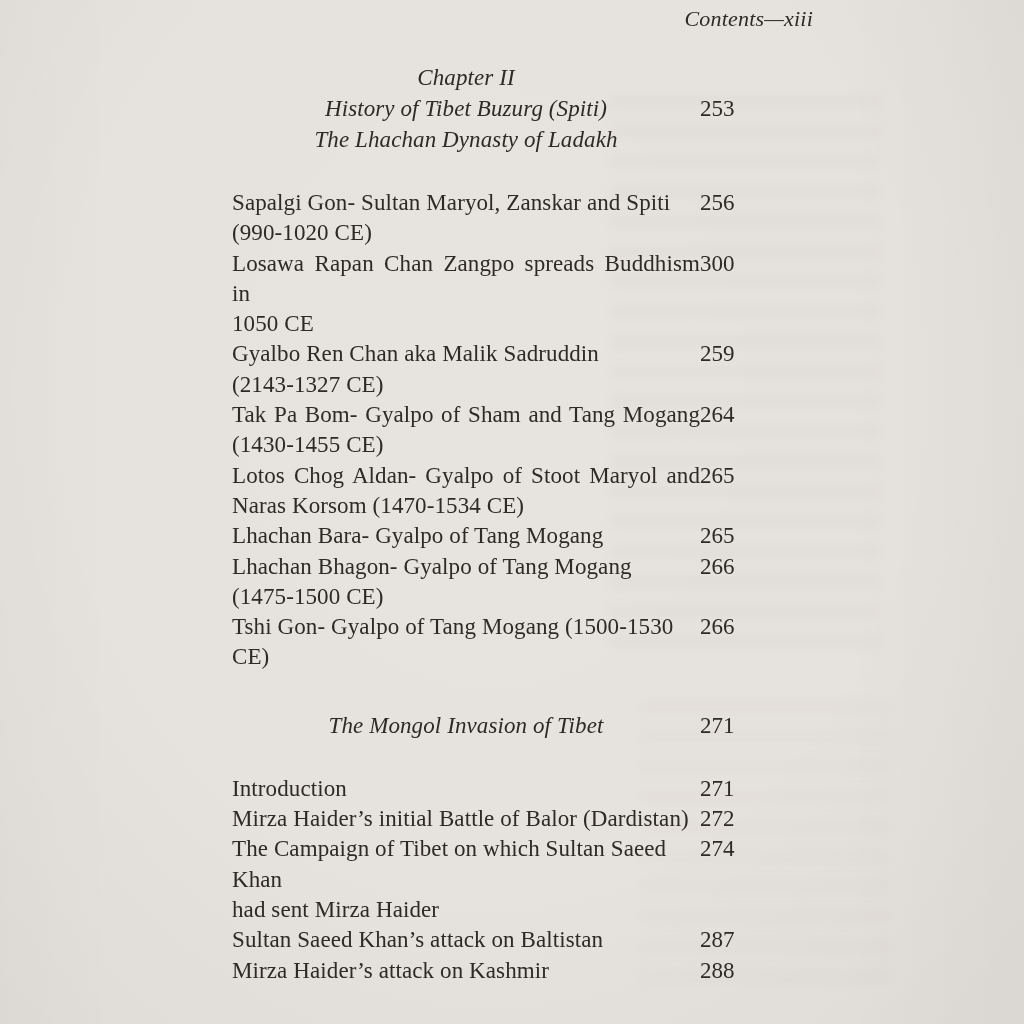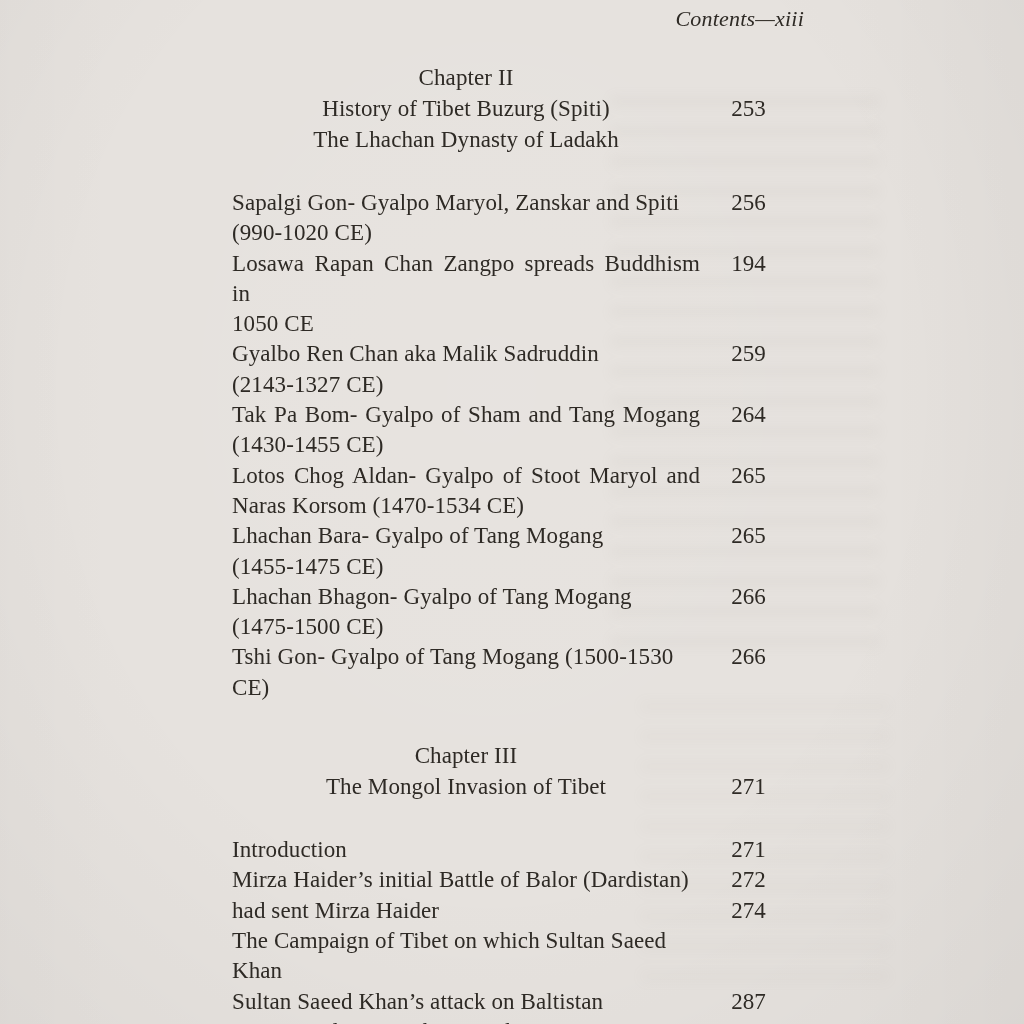--- a/index.html
+++ b/index.html
@@ -24,42 +24,42 @@
       to bottom,
       rgba(150,142,132,0.55) 0px, rgba(150,142,132,0.55) 13px,
       rgba(150,142,132,0) 13px, rgba(150,142,132,0) 30px);
     filter:blur(6px);
     opacity:0.10;
   }
   .bleed.b1{left:610px;top:95px;width:270px;height:560px;}
   .bleed.b2{left:640px;top:700px;width:250px;height:300px;opacity:0.07;}
 
   .running-header{
-    position:absolute;top:5px;left:7px;width:797px;
+    position:absolute;top:5px;left:16px;width:797px;
     text-align:right;
     font-style:italic;
     font-size:22px;line-height:28px;
     letter-spacing:0.2px;
   }
 
   .toc{
     position:absolute;left:232px;top:62px;width:565px;
   }
   .row{display:flex;align-items:flex-start;}
   .etext{
     width:468px;
     font-size:23px;line-height:30.3px;
     letter-spacing:0.1px;
   }
   .pnum{
-    flex:1;text-align:center;
+    flex:1;text-align:left;
     font-size:23px;line-height:30.3px;
   }
   .center{text-align:center;}
-  .italic{}
+  .italic{font-style:italic;}
   .chapter-block{margin-bottom:33px;}
   .chapter-block .etext,
   .chapter-block .pnum{line-height:31px;}
   .line.stretch{text-align:justify;text-align-last:justify;}
   .toc-section + .toc-section{margin-top:37px;}
 </style>
 </head>
 <body>
 
 <div class="page">
@@ -80,31 +80,31 @@
             <div class="pnum">253</div>
           </div>
           <div class="row">
             <div class="etext center italic">The Lhachan Dynasty of Ladakh</div>
             <div class="pnum"></div>
           </div>
         </div>
         <div class="entries">
           <div class="row entry">
             <div class="etext">
-              <div class="line">Sapalgi Gon- Gyalpo Maryol, Zanskar and Spiti</div>
+              <div class="line">Sapalgi Gon- Sultan Maryol, Zanskar and Spiti</div>
               <div class="line">(990-1020 CE)</div>
             </div>
             <div class="pnum">256</div>
           </div>
           <div class="row entry">
             <div class="etext">
               <div class="line stretch">Losawa Rapan Chan Zangpo spreads Buddhism in</div>
               <div class="line">1050 CE</div>
             </div>
-            <div class="pnum">194</div>
+            <div class="pnum">300</div>
           </div>
           <div class="row entry">
             <div class="etext">
               <div class="line">Gyalbo Ren Chan aka Malik Sadruddin</div>
               <div class="line">(2143-1327 CE)</div>
             </div>
             <div class="pnum">259</div>
           </div>
           <div class="row entry">
             <div class="etext">
@@ -116,21 +116,20 @@
           <div class="row entry">
             <div class="etext">
               <div class="line stretch">Lotos Chog Aldan- Gyalpo of Stoot Maryol and</div>
               <div class="line">Naras Korsom (1470-1534 CE)</div>
             </div>
             <div class="pnum">265</div>
           </div>
           <div class="row entry">
             <div class="etext">
               <div class="line">Lhachan Bara- Gyalpo of Tang Mogang</div>
-              <div class="line">(1455-1475 CE)</div>
             </div>
             <div class="pnum">265</div>
           </div>
           <div class="row entry">
             <div class="etext">
               <div class="line">Lhachan Bhagon- Gyalpo of Tang Mogang</div>
               <div class="line">(1475-1500 CE)</div>
             </div>
             <div class="pnum">266</div>
           </div>
@@ -138,45 +137,41 @@
             <div class="etext">
               <div class="line">Tshi Gon- Gyalpo of Tang Mogang (1500-1530 CE)</div>
             </div>
             <div class="pnum">266</div>
           </div>
         </div>
       </div>
       <div class="toc-section">
         <div class="chapter-block">
           <div class="row">
-            <div class="etext center italic">Chapter III</div>
-            <div class="pnum"></div>
-          </div>
-          <div class="row">
             <div class="etext center italic">The Mongol Invasion of Tibet</div>
             <div class="pnum">271</div>
           </div>
         </div>
         <div class="entries">
           <div class="row entry">
             <div class="etext">
               <div class="line">Introduction</div>
             </div>
             <div class="pnum">271</div>
           </div>
           <div class="row entry">
             <div class="etext">
               <div class="line">Mirza Haider’s initial Battle of Balor (Dardistan)</div>
             </div>
             <div class="pnum">272</div>
           </div>
           <div class="row entry">
             <div class="etext">
+              <div class="line">The Campaign of Tibet on which Sultan Saeed Khan</div>
               <div class="line">had sent Mirza Haider</div>
-              <div class="line">The Campaign of Tibet on which Sultan Saeed Khan</div>
             </div>
             <div class="pnum">274</div>
           </div>
           <div class="row entry">
             <div class="etext">
               <div class="line">Sultan Saeed Khan’s attack on Baltistan</div>
             </div>
             <div class="pnum">287</div>
           </div>
           <div class="row entry">

